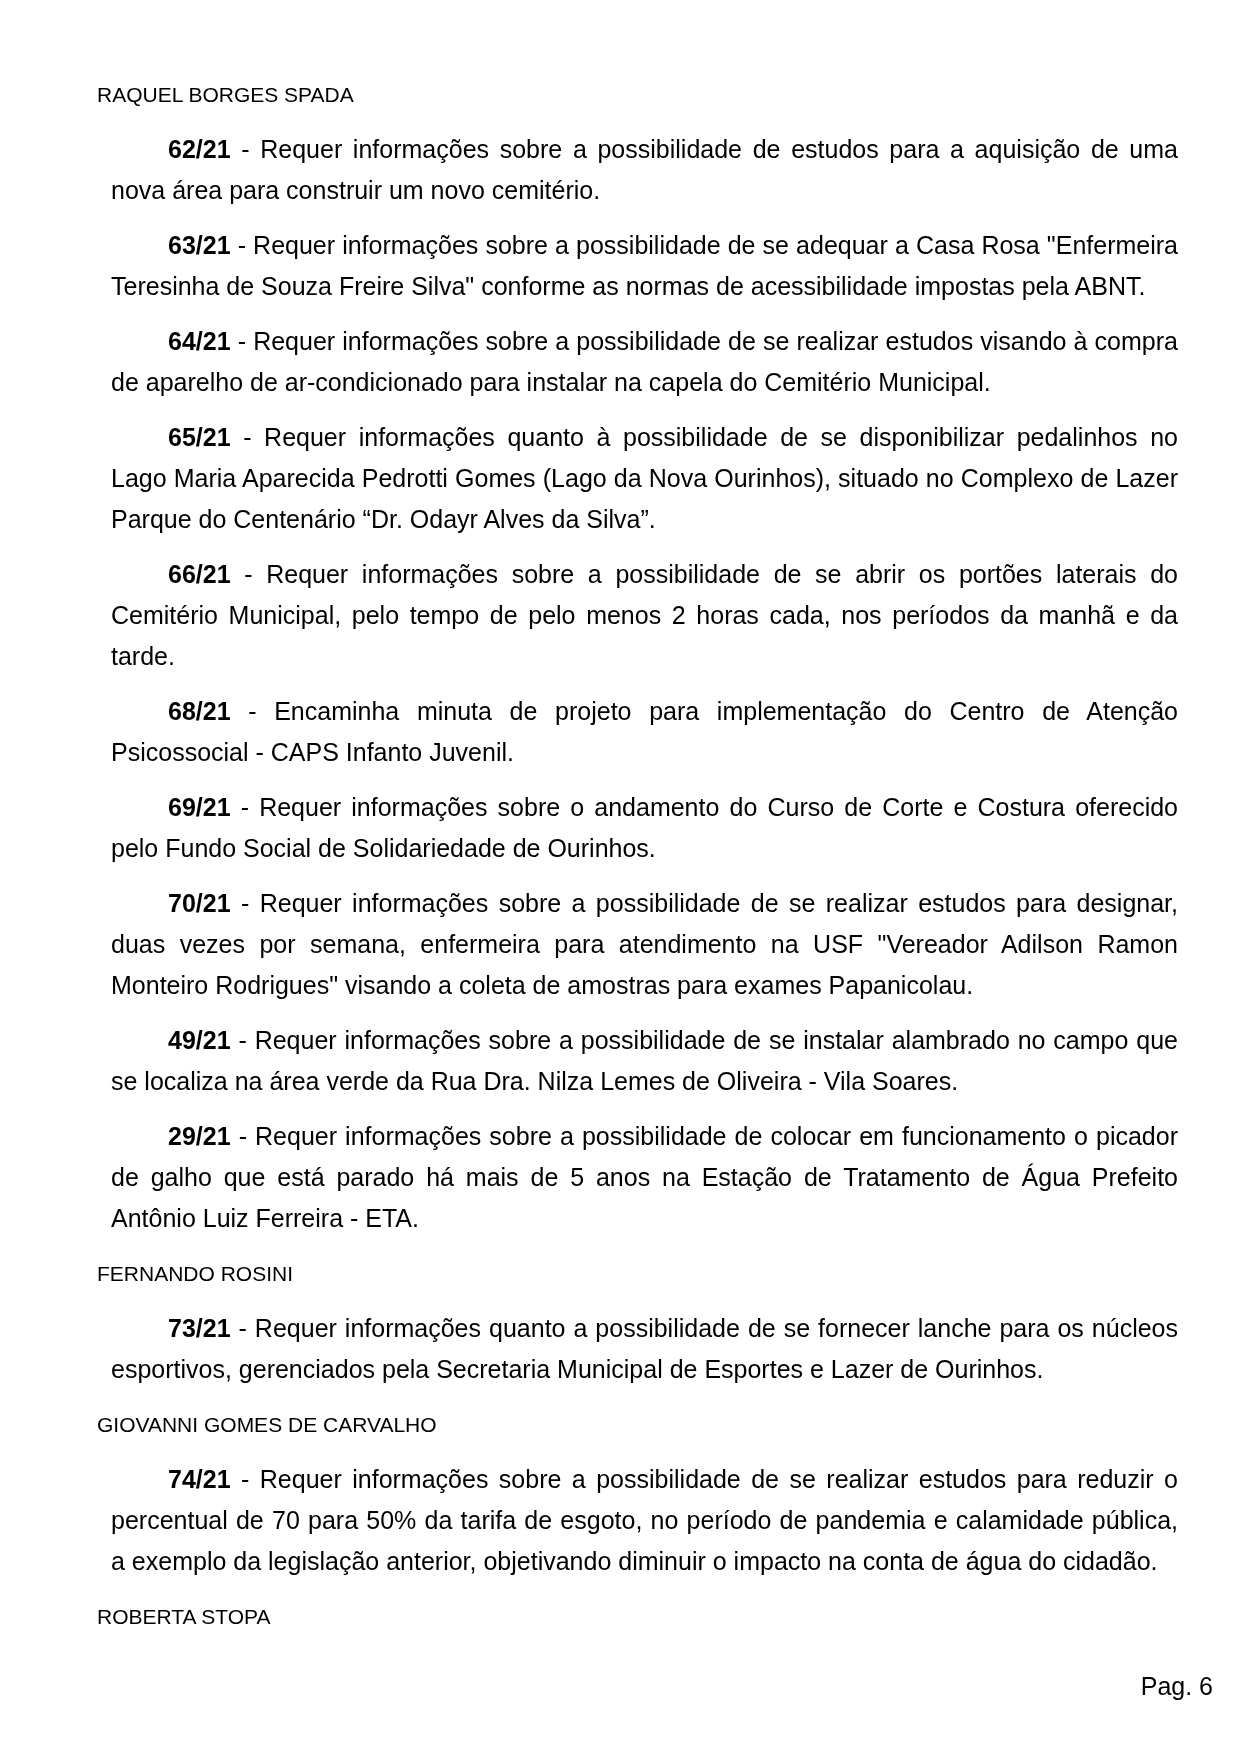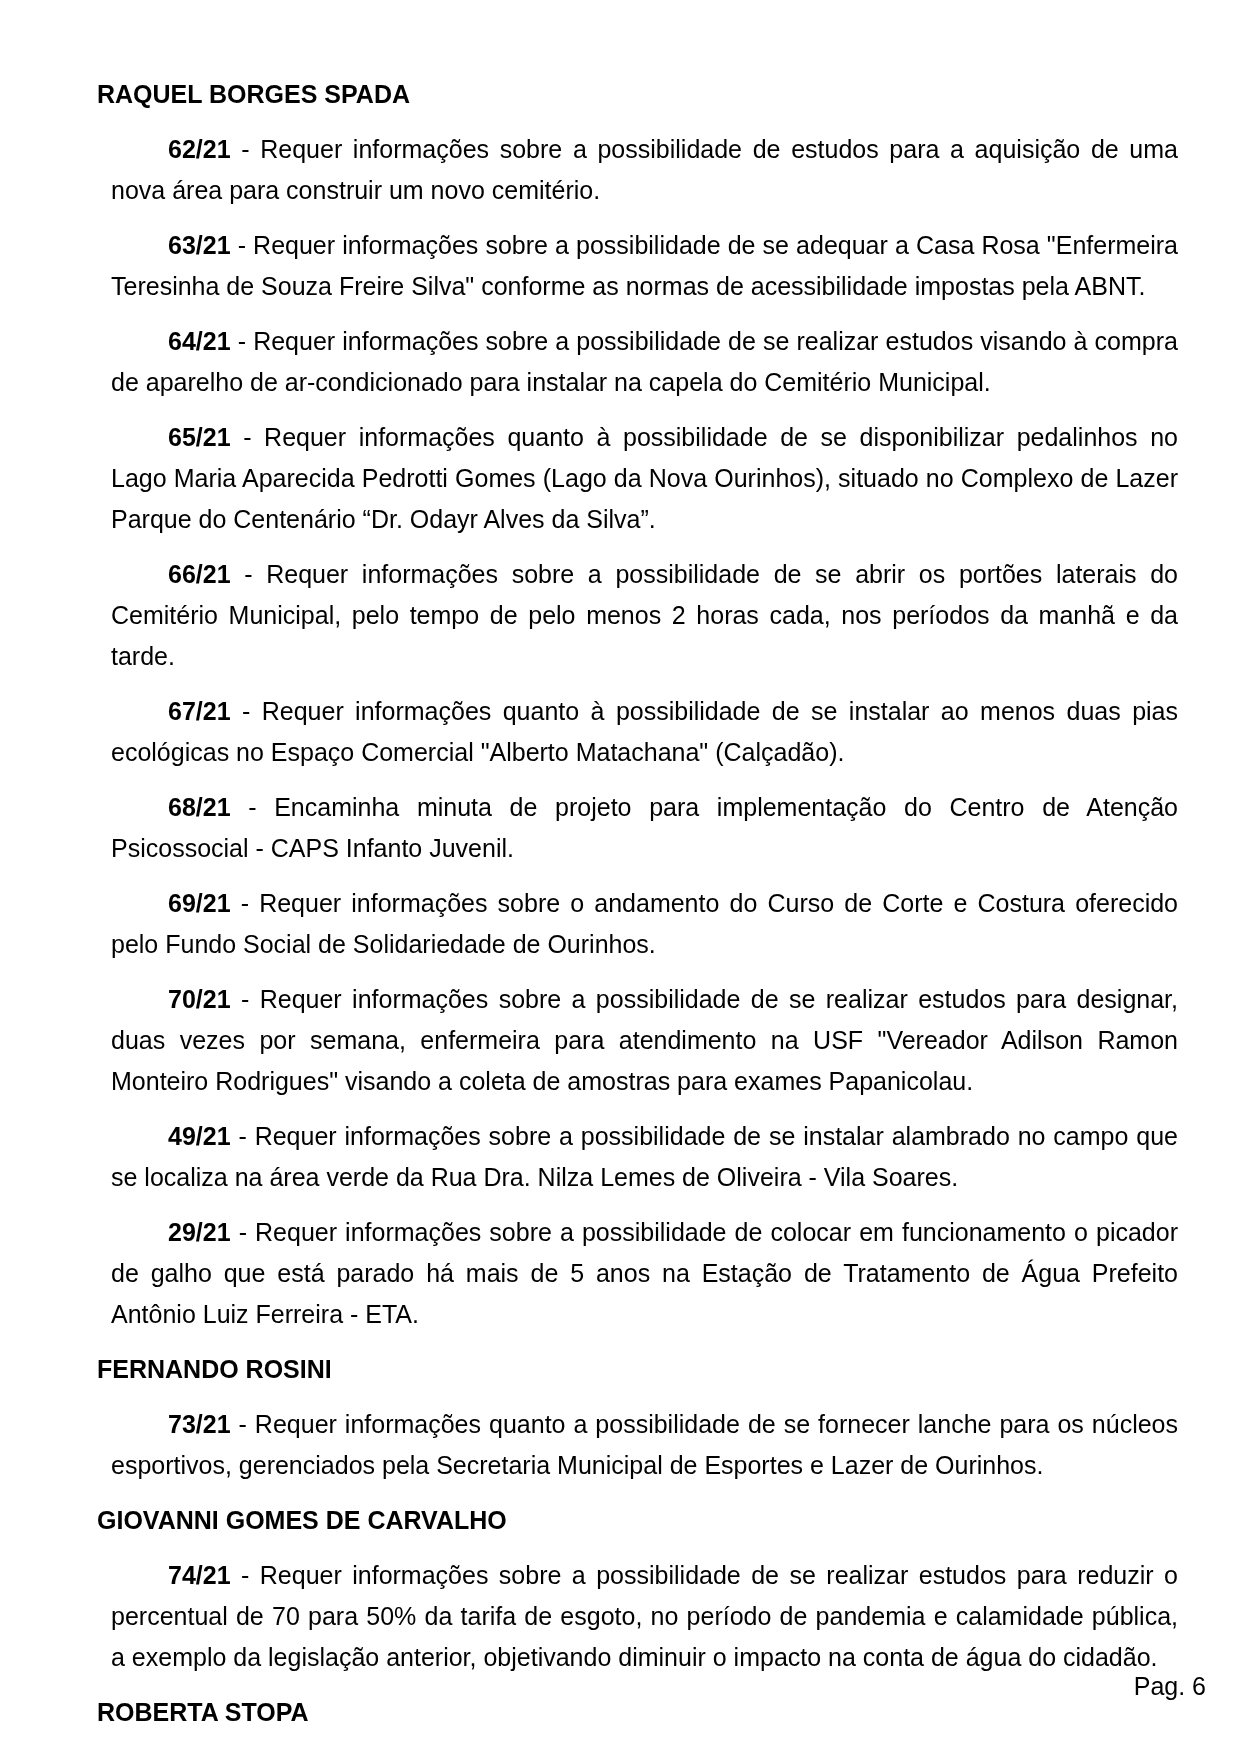--- a/index.html
+++ b/index.html
@@ -12,58 +12,57 @@
     background: #ffffff;
     position: relative;
     font-family: "Liberation Sans", "DejaVu Sans", sans-serif;
     color: #000000;
     overflow: hidden;
   }
   .doc-body {
     padding: 74px 48px 0 97px;
   }
   .section-heading {
-    font-size: 25px;
+    font-size: 21px;
     line-height: 41px;
-    font-weight: bold;
+    font-weight: normal;
     margin: 0;
     text-align: left;
   }
   .section-heading.spaced {
     margin-top: 9px;
   }
   p.request-item {
     margin: 14px;
     font-size: 25px;
     line-height: 41px;
     text-align: justify;
     text-indent: 57px;
   }
   .item-number {
     font-weight: bold;
   }
   .page-footer {
     position: absolute;
     top: 1666px;
-    right: 34px;
+    right: 27px;
     font-size: 25px;
     line-height: 41px;
   }
 </style>
 </head>
 <body>
 
 <div class="doc-body">
     <div class="section-heading">RAQUEL BORGES SPADA</div>
     <p class="request-item"><span class="item-number">62/21</span> <span class="item-text">- Requer informações sobre a possibilidade de estudos para a aquisição de uma nova área para construir um novo cemitério.</span></p>
     <p class="request-item"><span class="item-number">63/21</span> <span class="item-text">- Requer informações sobre a possibilidade de se adequar a Casa Rosa "Enfermeira Teresinha de Souza Freire Silva" conforme as normas de acessibilidade impostas pela ABNT.</span></p>
     <p class="request-item"><span class="item-number">64/21</span> <span class="item-text">- Requer informações sobre a possibilidade de se realizar estudos visando à compra de aparelho de ar-condicionado para instalar na capela do Cemitério Municipal.</span></p>
     <p class="request-item"><span class="item-number">65/21</span> <span class="item-text">- Requer informações quanto à possibilidade de se disponibilizar pedalinhos no Lago Maria Aparecida Pedrotti Gomes (Lago da Nova Ourinhos), situado no Complexo de Lazer Parque do Centenário “Dr. Odayr Alves da Silva”.</span></p>
     <p class="request-item"><span class="item-number">66/21</span> <span class="item-text">- Requer informações sobre a possibilidade de se abrir os portões laterais do Cemitério Municipal, pelo tempo de pelo menos 2 horas cada, nos períodos da manhã e da tarde.</span></p>
-    <p class="request-item"><span class="item-number">67/21</span> <span class="item-text">- Requer informações quanto à possibilidade de se instalar ao menos duas pias ecológicas no Espaço Comercial "Alberto Matachana" (Calçadão).</span></p>
     <p class="request-item"><span class="item-number">68/21</span> <span class="item-text">- Encaminha minuta de projeto para implementação do Centro de Atenção Psicossocial - CAPS Infanto Juvenil.</span></p>
     <p class="request-item"><span class="item-number">69/21</span> <span class="item-text">- Requer informações sobre o andamento do Curso de Corte e Costura oferecido pelo Fundo Social de Solidariedade de Ourinhos.</span></p>
     <p class="request-item"><span class="item-number">70/21</span> <span class="item-text">- Requer informações sobre a possibilidade de se realizar estudos para designar, duas vezes por semana, enfermeira para atendimento na USF "Vereador Adilson Ramon Monteiro Rodrigues" visando a coleta de amostras para exames Papanicolau.</span></p>
     <p class="request-item"><span class="item-number">49/21</span> <span class="item-text">- Requer informações sobre a possibilidade de se instalar alambrado no campo que se localiza na área verde da Rua Dra. Nilza Lemes de Oliveira - Vila Soares.</span></p>
     <p class="request-item"><span class="item-number">29/21</span> <span class="item-text">- Requer informações sobre a possibilidade de colocar em funcionamento o picador de galho que está parado há mais de 5 anos na Estação de Tratamento de Água Prefeito Antônio Luiz Ferreira - ETA.</span></p>
     <div class="section-heading spaced">FERNANDO ROSINI</div>
     <p class="request-item"><span class="item-number">73/21</span> <span class="item-text">- Requer informações quanto a possibilidade de se fornecer lanche para os núcleos esportivos, gerenciados pela Secretaria Municipal de Esportes e Lazer de Ourinhos.</span></p>
     <div class="section-heading spaced">GIOVANNI GOMES DE CARVALHO</div>
     <p class="request-item"><span class="item-number">74/21</span> <span class="item-text">- Requer informações sobre a possibilidade de se realizar estudos para reduzir o percentual de 70 para 50% da tarifa de esgoto, no período de pandemia e calamidade pública, a exemplo da legislação anterior, objetivando diminuir o impacto na conta de água do cidadão.</span></p>
     <div class="section-heading spaced">ROBERTA STOPA</div>

